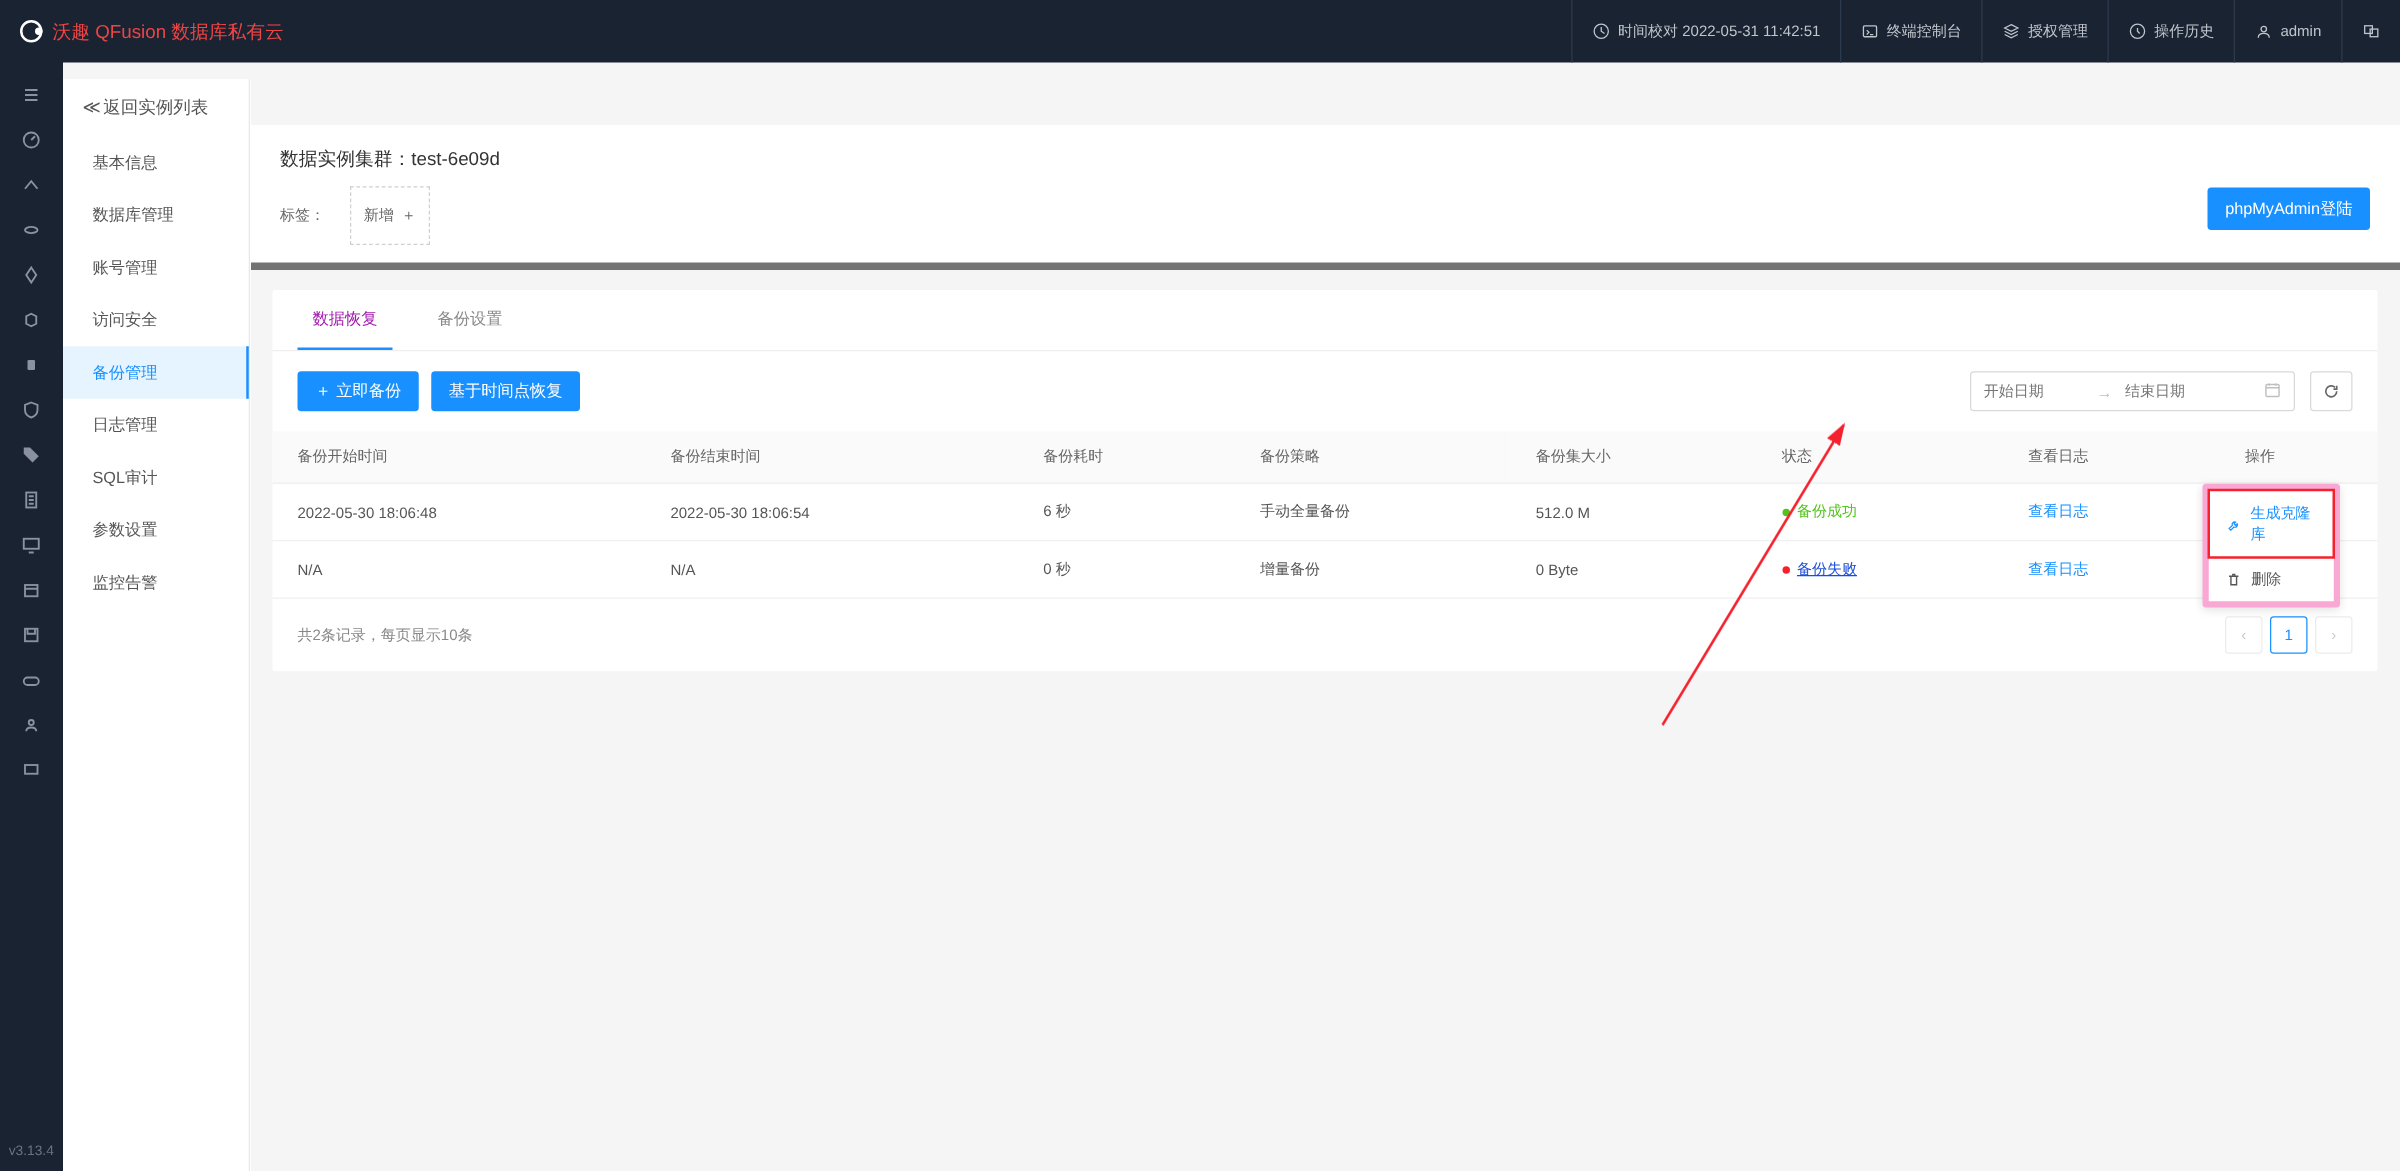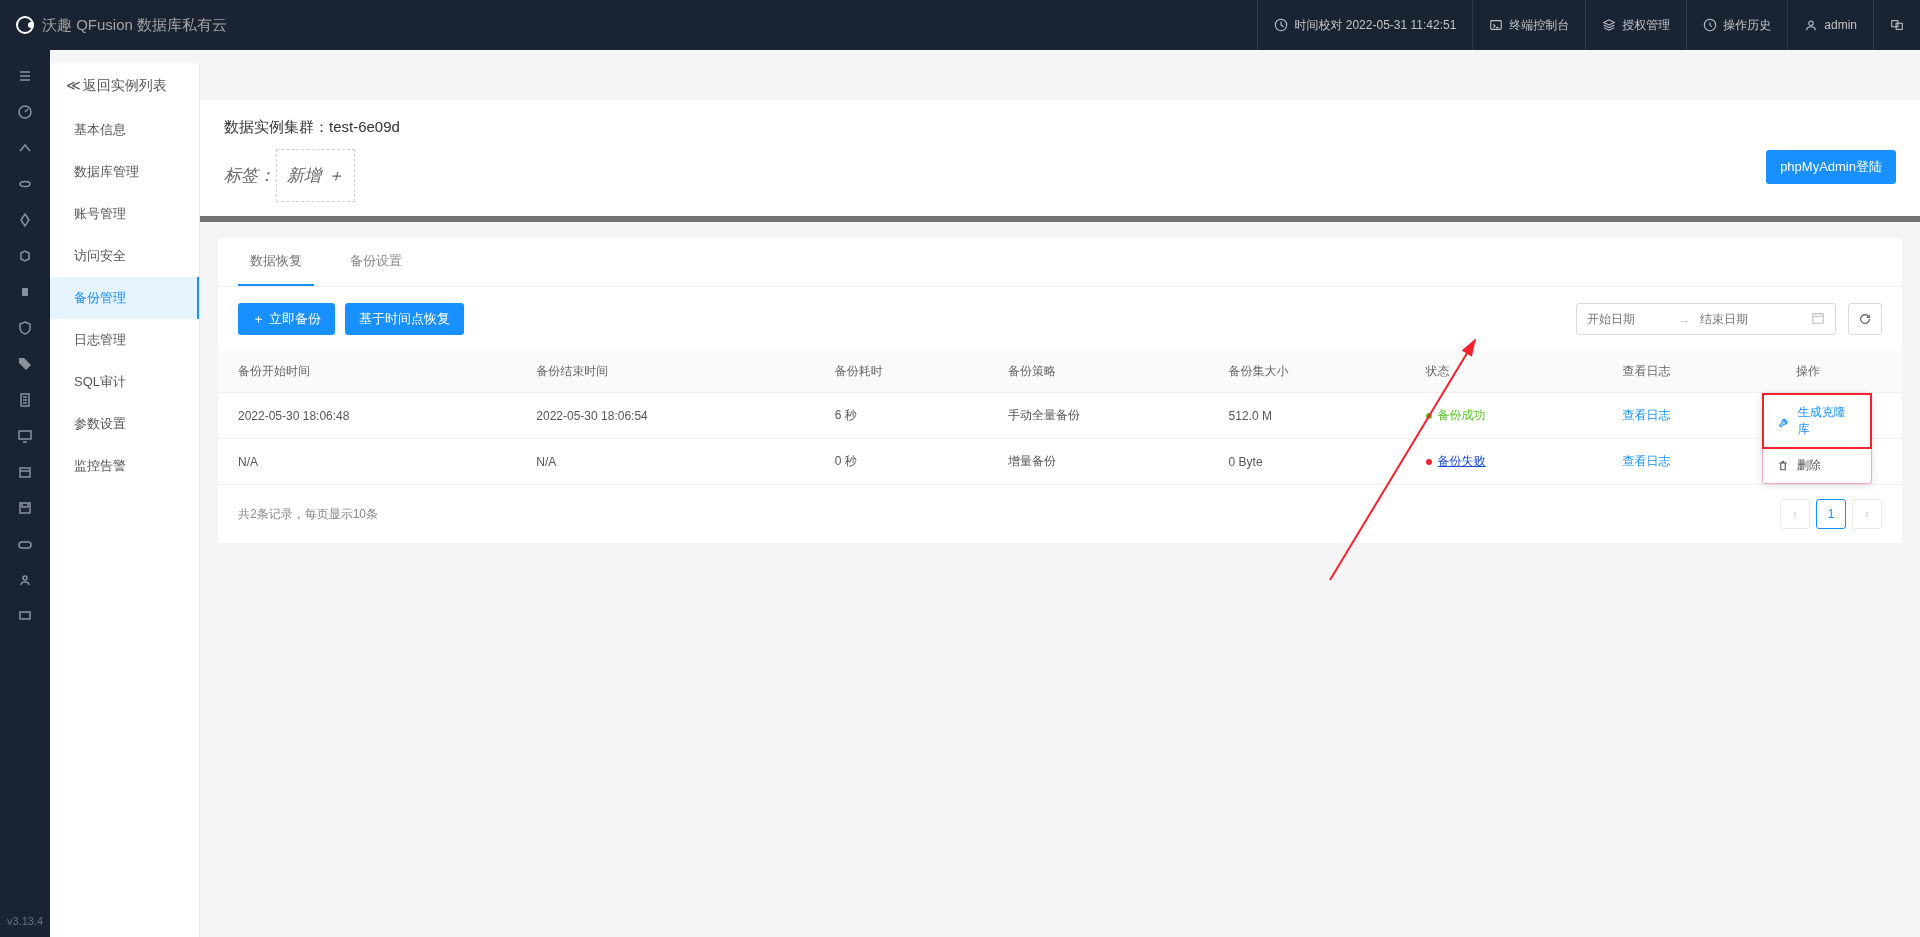--- a/index.html
+++ b/index.html
@@ -1,20 +1,20 @@
 <!DOCTYPE html>
 <html><head>
 <meta charset="utf-8">
 <style>
 * { margin: 0; padding: 0; box-sizing: border-box; }
 body { font-family: -apple-system, "Microsoft YaHei", sans-serif; font-size: 13px; color: #333; background: #f5f5f5; overflow: hidden; }
 
 
 .top-header { height: 50px; background: #1a2332; display: flex; align-items: center; color: #c0c4cc; }
-.brand { display: flex; align-items: center; padding: 0 16px; font-size: 15px; color: #a3a3a3; gap: 8px; }
+.brand { display: flex; align-items: center; padding: 0 16px; font-size: 15px; color: #ef4444; gap: 8px; }
 .brand-logo { width: 18px; height: 18px; border: 2px solid #fff; border-radius: 50%; position: relative; }
 .brand-logo::after { content: ''; position: absolute; width: 6px; height: 6px; background: #fff; border-radius: 50%; right: -2px; top: 4px; }
 .top-spacer { flex: 1; }
 .top-item { height: 50px; display: flex; align-items: center; padding: 0 16px; border-left: 1px solid #2c3a4d; gap: 6px; cursor: pointer; font-size: 12px; }
 .top-icon { width: 14px; height: 14px; display: inline-flex; align-items: center; justify-content: center; }
 
 
 .icon-rail { position: fixed; left: 0; top: 50px; bottom: 0; width: 50px; background: #1a2332; display: flex; flex-direction: column; align-items: center; padding-top: 8px; }
 .rail-icon { width: 50px; height: 36px; display: flex; align-items: center; justify-content: center; color: #8a919f; cursor: pointer; }
 .rail-icon svg { width: 16px; height: 16px; }
@@ -23,49 +23,49 @@
 
 .side-menu { position: fixed; left: 50px; top: 50px; bottom: 0; width: 150px; background: #fff; border-right: 1px solid #e8e8e8; margin-top: 13px; }
 .back-link { padding: 14px 16px; color: #555; cursor: pointer; font-size: 14px; }
 .menu-item { padding: 12px 24px; color: #555; cursor: pointer; font-size: 13px; }
 .menu-item.active { background: #e6f4ff; color: #1890ff; border-right: 2px solid #1890ff; }
 
 
 .main { margin-left: 200px; margin-top: 50px; height: calc(100vh - 50px); overflow: auto; }
 .page-head { background: #fff; padding: 18px 24px 14px; border-bottom: 6px solid #737373; position: relative; }
 .page-title { font-size: 15px; color: #333; margin-bottom: 12px; }
-.tags-row { display: flex; align-items: center; gap: 1px; font-size: 17px; color: #666; font-style: italic; }
+.tags-row { display: flex; align-items: center; gap: 20px; font-size: 12px; color: #666; }
 .tag-add { border: 1px dashed #d0d0d0; padding: 14px 10px; cursor: pointer; display: inline-flex; align-items: center; gap: 6px; }
 .btn-login { position: absolute; right: 24px; top: 50px; background: #1890ff; color: #fff; border: none; padding: 8px 14px; border-radius: 3px; cursor: pointer; font-size: 13px; }
 
 .card { background: #fff; margin: 16px 18px; border-radius: 2px; }
 .tabs { border-bottom: 1px solid #eee; display: flex; padding: 0 20px; }
 .tab { padding: 14px 12px; color: #888; cursor: pointer; margin-right: 24px; font-size: 13px; }
-.tab.active { color: #737373; border-bottom: 2px solid #1890ff; }
+.tab.active { color: #a21caf; border-bottom: 2px solid #1890ff; }
 
 .toolbar { padding: 16px 20px; display: flex; align-items: center; gap: 10px; }
 .btn { padding: 7px 14px; border-radius: 3px; border: none; cursor: pointer; font-size: 13px; display: inline-flex; align-items: center; gap: 4px; }
 .btn-primary { background: #1890ff; color: #fff; }
 .tool-right { margin-left: auto; display: flex; gap: 12px; }
 .date-range { border: 1px solid #d9d9d9; border-radius: 3px; padding: 6px 10px; display: flex; align-items: center; gap: 10px; color: #bfbfbf; width: 260px; }
 .date-range input { border: none; outline: none; width: 80px; font-size: 12px; color: #bfbfbf; }
 .refresh-btn { border: 1px solid #d9d9d9; background: #fff; width: 34px; height: 32px; border-radius: 3px; cursor: pointer; display: flex; align-items: center; justify-content: center; }
 
 table { width: 100%; border-collapse: collapse; }
 th { background: #fafafa; text-align: left; padding: 12px 20px; font-weight: normal; color: #666; font-size: 12px; border-bottom: 1px solid #eee; }
 td { padding: 14px 20px; border-bottom: 1px solid #f0f0f0; font-size: 12px; color: #555; }
 .status-dot { display: inline-block; width: 6px; height: 6px; border-radius: 50%; margin-right: 6px; }
 .dot-green { background: #52c41a; }
 .dot-red { background: #f5222d; }
 .status-success { color: #52c41a; }
 .status-fail { color: #1d4ed8; text-decoration: underline; }
 .link { color: #1890ff; cursor: pointer; }
 .action-more { cursor: pointer; font-weight: bold; letter-spacing: 1px; position: relative; }
 
-.dropdown { position: absolute; right: 30px; top: 0; background: #fff; border: 1px solid #f9a8d4; border-radius: 3px; box-shadow: 0 2px 8px rgba(0,0,0,0.12); min-width: 110px; z-index: 10; }
+.dropdown { position: absolute; right: 30px; top: 0; background: #fff; border: 5px solid #f9a8d4; border-radius: 3px; box-shadow: 0 2px 8px rgba(0,0,0,0.12); min-width: 110px; z-index: 10; }
 .dropdown-item { padding: 9px 14px; display: flex; align-items: center; gap: 8px; cursor: pointer; color: #555; font-size: 12px; }
 .dropdown-item.highlight { color: #1890ff; border: 2px solid #f5222d; margin: -1px; }
 .dropdown-item svg { width: 12px; height: 12px; }
 
 .table-foot { padding: 14px 20px; display: flex; align-items: center; color: #888; font-size: 12px; }
 .pagination { margin-left: auto; display: flex; gap: 6px; }
 .pg-btn { width: 30px; height: 30px; border: 1px solid #d9d9d9; background: #fff; border-radius: 3px; display: flex; align-items: center; justify-content: center; cursor: pointer; color: #999; }
 .pg-btn.active { border-color: #1890ff; color: #1890ff; }
 .pg-btn.disabled { cursor: not-allowed; opacity: 0.5; }
 

